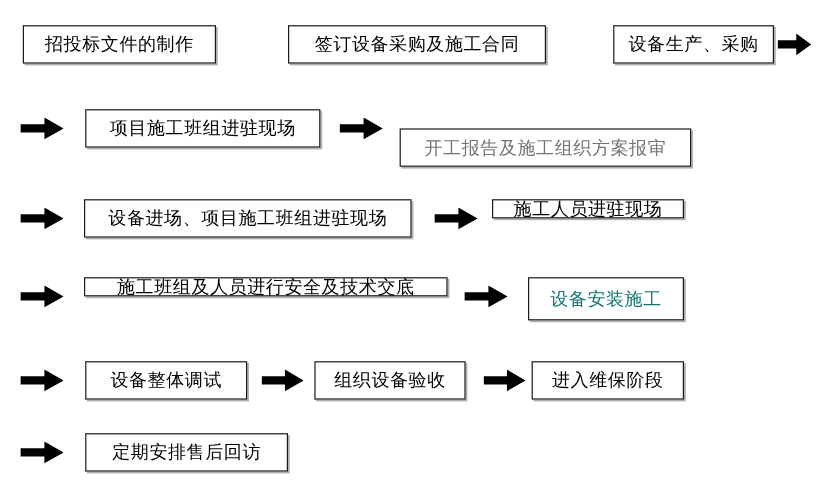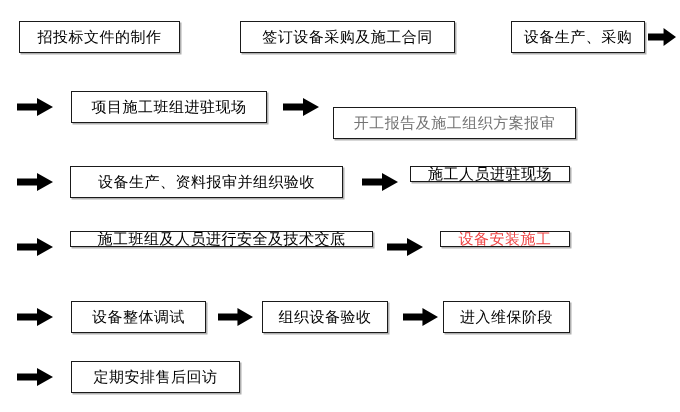--- a/index.html
+++ b/index.html
@@ -85,39 +85,39 @@
       <svg viewBox="0 0 36 18" preserveAspectRatio="none" aria-hidden="true">
         <path d="M0,5.5 L20,5.5 L20,0 L36,9 L20,18 L20,12.5 L0,12.5 Z" fill="#000000"></path>
       </svg>
     </span>
     <span class="arrow" style="left: 362px; top: 173px; width: 36px; height: 18px;">
       <svg viewBox="0 0 36 18" preserveAspectRatio="none" aria-hidden="true">
         <path d="M0,5.5 L20,5.5 L20,0 L36,9 L20,18 L20,12.5 L0,12.5 Z" fill="#000000"></path>
       </svg>
     </span>
     <div class="node" style="left: 70px; top: 166px; width: 273px; height: 32px; border-color: rgb(26, 26, 26); background: rgb(255, 255, 255); color: rgb(0, 0, 0);">
-      <span class="node-label">设备生产、资料报审并组织验收</span>
+      <span class="node-label">设备进场、项目施工班组进驻现场</span>
     </div>
     <div class="node" style="left: 410px; top: 166px; width: 160px; height: 16px; border-color: rgb(26, 26, 26); background: rgb(255, 255, 255); color: rgb(0, 0, 0);">
       <span class="node-label">施工人员进驻现场</span>
     </div>
     <span class="arrow" style="left: 17px; top: 238px; width: 36px; height: 18px;">
       <svg viewBox="0 0 36 18" preserveAspectRatio="none" aria-hidden="true">
         <path d="M0,5.5 L20,5.5 L20,0 L36,9 L20,18 L20,12.5 L0,12.5 Z" fill="#000000"></path>
       </svg>
     </span>
     <span class="arrow" style="left: 387px; top: 238px; width: 36px; height: 18px;">
       <svg viewBox="0 0 36 18" preserveAspectRatio="none" aria-hidden="true">
         <path d="M0,5.5 L20,5.5 L20,0 L36,9 L20,18 L20,12.5 L0,12.5 Z" fill="#000000"></path>
       </svg>
     </span>
     <div class="node" style="left: 70px; top: 231px; width: 303px; height: 16px; border-color: rgb(26, 26, 26); background: rgb(255, 255, 255); color: rgb(0, 0, 0); text-align: right;">
       <span class="node-label">施工班组及人员进行安全及技术交底</span>
     </div>
-    <div class="node" style="left: 440px; top: 231px; width: 130px; height: 16px; border-color: rgb(26, 26, 26); background: rgb(255, 255, 255); color: #ef4444;">
+    <div class="node" style="left: 440px; top: 231px; width: 130px; height: 36px; border-color: rgb(26, 26, 26); background: rgb(255, 255, 255); color: #0f766e;">
       <span class="node-label">设备安装施工</span>
     </div>
     <span class="arrow" style="left: 17px; top: 308px; width: 36px; height: 18px;">
       <svg viewBox="0 0 36 18" preserveAspectRatio="none" aria-hidden="true">
         <path d="M0,5.5 L20,5.5 L20,0 L36,9 L20,18 L20,12.5 L0,12.5 Z" fill="#000000"></path>
       </svg>
     </span>
     <span class="arrow" style="left: 218px; top: 308px; width: 35px; height: 18px;">
       <svg viewBox="0 0 36 18" preserveAspectRatio="none" aria-hidden="true">
         <path d="M0,5.5 L20,5.5 L20,0 L36,9 L20,18 L20,12.5 L0,12.5 Z" fill="#000000"></path>

